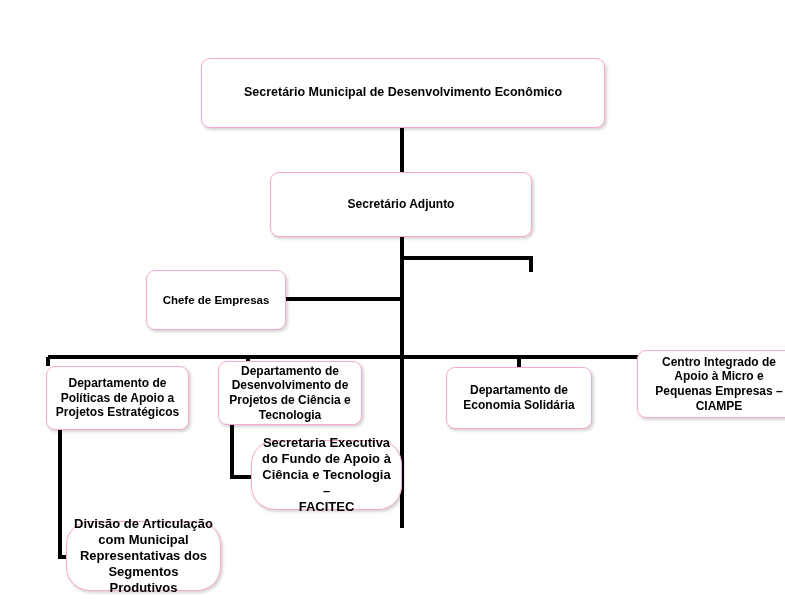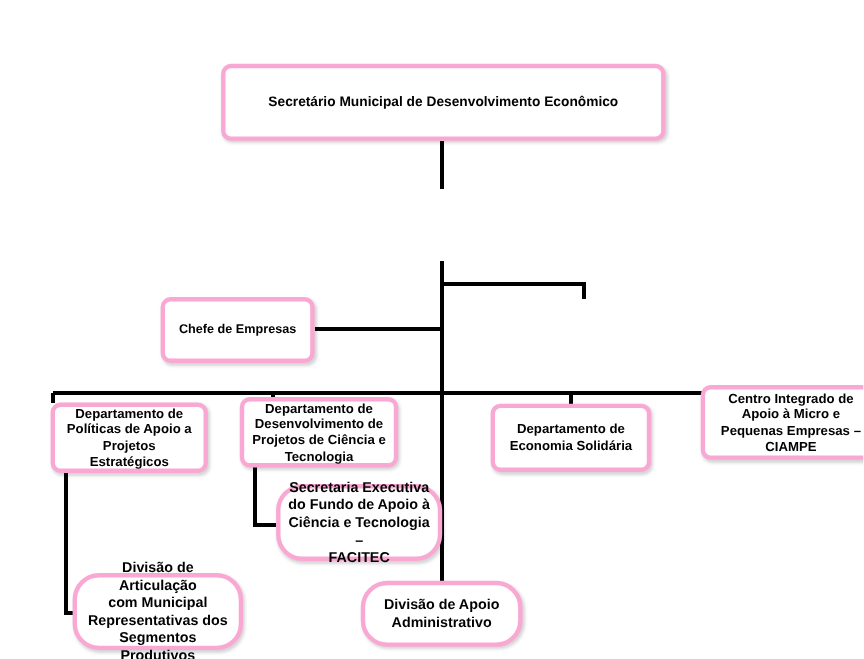--- a/index.html
+++ b/index.html
@@ -20,21 +20,21 @@
     left: 0;
     top: 0;
     width: 785px;
     height: 599px;
     pointer-events: none;
   }
   .node {
     position: absolute;
     box-sizing: border-box;
     background: #ffffff;
-    border: 4px solid #f9a8d4;
+    border: 1px solid #f9a8d4;
     border-radius: 9px;
     box-shadow: 1.5px 2px 3px rgba(0,0,0,0.17);
     display: flex;
     align-items: center;
     justify-content: center;
     text-align: center;
     color: #000000;
     font-weight: bold;
     line-height: 1.22;
     padding: 3px 6px;
@@ -72,20 +72,21 @@
 
       <path d="M 60 430 L 60 557 L 75 557"></path>
 
       <path d="M 232 424 L 232 477 L 251 477"></path>
 
     </g>
   </svg>
 
   <div class="node n-root" style="left:201px; top:58px; width:404px; height:70px;">Secretário Municipal de Desenvolvimento Econômico</div>
 
+  <div class="node n-deputy" style="left:270px; top:172px; width:262px; height:65px;">Secretário Adjunto</div>
 
   <div class="node n-staff" style="left:146px; top:270px; width:140px; height:60px;">Chefe de Empresas</div>
 
 
   <div class="node n-dept" style="left:46px; top:366px; width:143px; height:64px;">Departamento de
 Políticas de Apoio a
 Projetos Estratégicos</div>
 
   <div class="node n-dept" style="left:218px; top:361px; width:144px; height:64px;">Departamento de
 Desenvolvimento de
@@ -103,16 +104,14 @@
   <div class="node n-sub" style="left:251px; top:440px; width:151px; height:70px;">Secretaria Executiva
 do Fundo de Apoio à
 Ciência e Tecnologia –
 FACITEC</div>
 
   <div class="node n-sub" style="left:66px; top:521px; width:155px; height:70px;">Divisão de Articulação
 com Municipal
 Representativas dos
 Segmentos Produtivos</div>
 
-  <div class="node n-sub" style="left:328px; top:528px; width:147px; height:60px;">Divisão de Apoio
-Administrativo</div>
 
 </div>
 
 </body></html>

